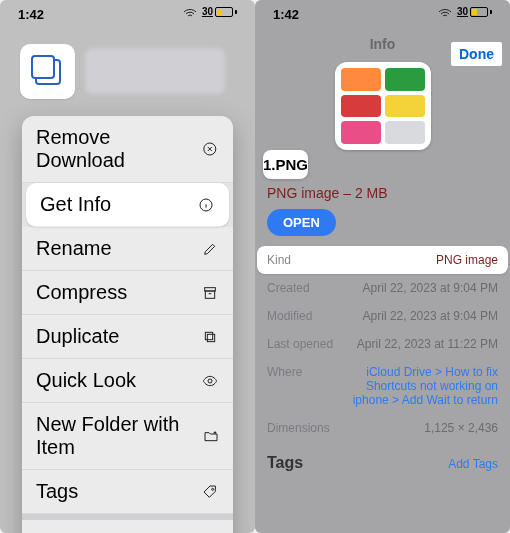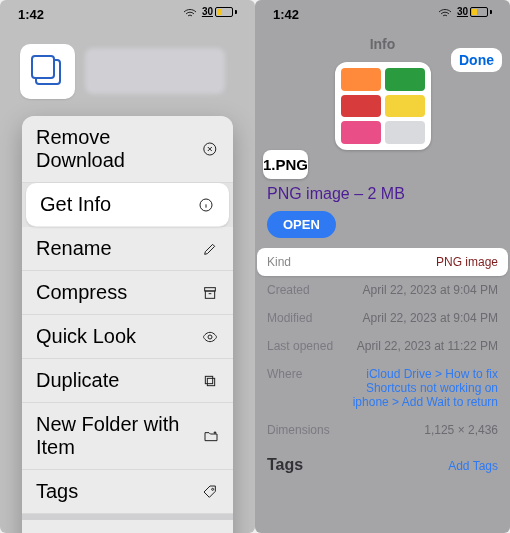--- a/index.html
+++ b/index.html
@@ -25,27 +25,27 @@
   .mi { display:flex; align-items:center; justify-content:space-between; padding:10px 14px; font-size:20px; border-bottom:1px solid rgba(0,0,0,.08); background:rgba(255,255,255,.3); }
   .mi.sep-before { border-top:6px solid rgba(180,180,185,.5); }
   .mi.hl { background:#fff; border-radius:10px; margin:0 4px; box-shadow:0 1px 2px rgba(0,0,0,.12);text-align:center; }
   .mi .ic { width:18px; text-align:center; font-size:14px; color:#222; }
 
   
   .right { background:#dcdde0; }
   .right .dim2 { position:absolute; inset:0; background: rgba(0,0,0,0.25); }
   .sheet-top { position:relative; z-index:2; margin-top:8px; }
   .info-title { text-align:center; font-weight:600; font-size:14px; color:#69696d; padding:6px 0 4px; }
-  .done { position:absolute; right:8px; top:18px; background:#fff; color:#0066e0; font-weight:600; font-size:14px; padding:4px 8px; border-radius:9px;margin-left:44px; }
+  .done { position:absolute; right:8px; top:12px; background:#fff; color:#0066e0; font-weight:600; font-size:14px; padding:4px 8px; border-radius:2px;margin-left:44px; }
   .thumb { width:96px; height:88px; background:#fff; border-radius:12px; margin:6px auto 4px; box-shadow:0 1px 3px rgba(0,0,0,.2); padding:6px; display:grid; grid-template-columns:1fr 1fr; grid-template-rows:1fr 1fr 1fr; gap:4px;}
   .thumb div { border-radius:4px; }
   .t1{background:#ff8a3c;} .t2{background:#2a9b3f;} .t3{background:#d83b3b;} .t4{background:#f3d23a;} .t5{background:#e94f86;} .t6{background:#d9dadd;}
   .fname { position:relative; z-index:3; width:70px; margin-left:8px; margin-top:-4px; }
   .fname-box { background:#fff; border-radius:8px; padding:6px 0; font-size:15px; font-weight:700; box-shadow:0 1px 3px rgba(0,0,0,.2); display:inline-block; }
-  .meta-line { color:#4c1d95; font-size:16px; padding:6px 12px 8px; position:relative; z-index:2;}
+  .meta-line { color:#7f1d1d; font-size:14px; padding:6px 12px 8px; position:relative; z-index:2;}
   .open-btn { display:inline-block; background:#2f7af2; color:#fff; font-weight:700; font-size:13px; padding:6px 16px; border-radius:14px; margin:0 12px 10px; position:relative; z-index:2;}
   .section { padding:0 12px; position:relative; z-index:2; }
   .sec-head { display:flex; justify-content:space-between; align-items:baseline; padding:6px 0; }
   .sec-head h3 { font-size:16px; font-weight:700; color:#323236; }
   .sec-head a { font-size:12px; color:#2f7af2; }
   .kv { display:flex; justify-content:space-between; font-size:12px; padding:7px 10px; margin:0 -10px; color:#7a7a80; }
   .kv .v { color:#6b6b70; text-align:right; max-width:150px;}
   .kv.hl2 { background:#fff; border-radius:8px; color:#000; box-shadow:0 1px 2px rgba(0,0,0,.12); }
   .kv.hl2 .k { color:#888; } .kv.hl2 .v { color:#7f1d1d; font-weight:500;}
   .linkv { color:#2f7af2 !important; }
@@ -103,31 +103,31 @@
     </div>
     <div class="mi">
       <span>Compress</span>
       <svg class="ic" viewBox="0 0 24 24">
           <rect x="4" y="4" width="16" height="5"></rect>
           <rect x="5" y="9" width="14" height="11"></rect>
           <path d="M10 13h4"></path>
         </svg>
     </div>
     <div class="mi">
+      <span>Duplicate</span>
+      <svg class="ic" viewBox="0 0 24 24">
+          <rect x="5" y="5" width="11" height="11"></rect>
+          <rect x="8" y="8" width="11" height="11"></rect>
+        </svg>
+    </div>
+    <div class="mi">
       <span>Quick Look</span>
       <svg class="ic" viewBox="0 0 24 24">
           <path d="M2 12s3.5-7 10-7 10 7 10 7-3.5 7-10 7S2 12 2 12z"></path>
           <circle cx="12" cy="12" r="3"></circle>
-        </svg>
-    </div>
-    <div class="mi">
-      <span>Duplicate</span>
-      <svg class="ic" viewBox="0 0 24 24">
-          <rect x="5" y="5" width="11" height="11"></rect>
-          <rect x="8" y="8" width="11" height="11"></rect>
         </svg>
     </div>
     <div class="mi">
       <span>New Folder with Item</span>
       <svg class="ic" viewBox="0 0 24 24">
           <path d="M3 7h6l2 2h10v10H3z"></path>
           <path d="M18 5v4M16 7h4"></path>
         </svg>
     </div>
     <div class="mi">

